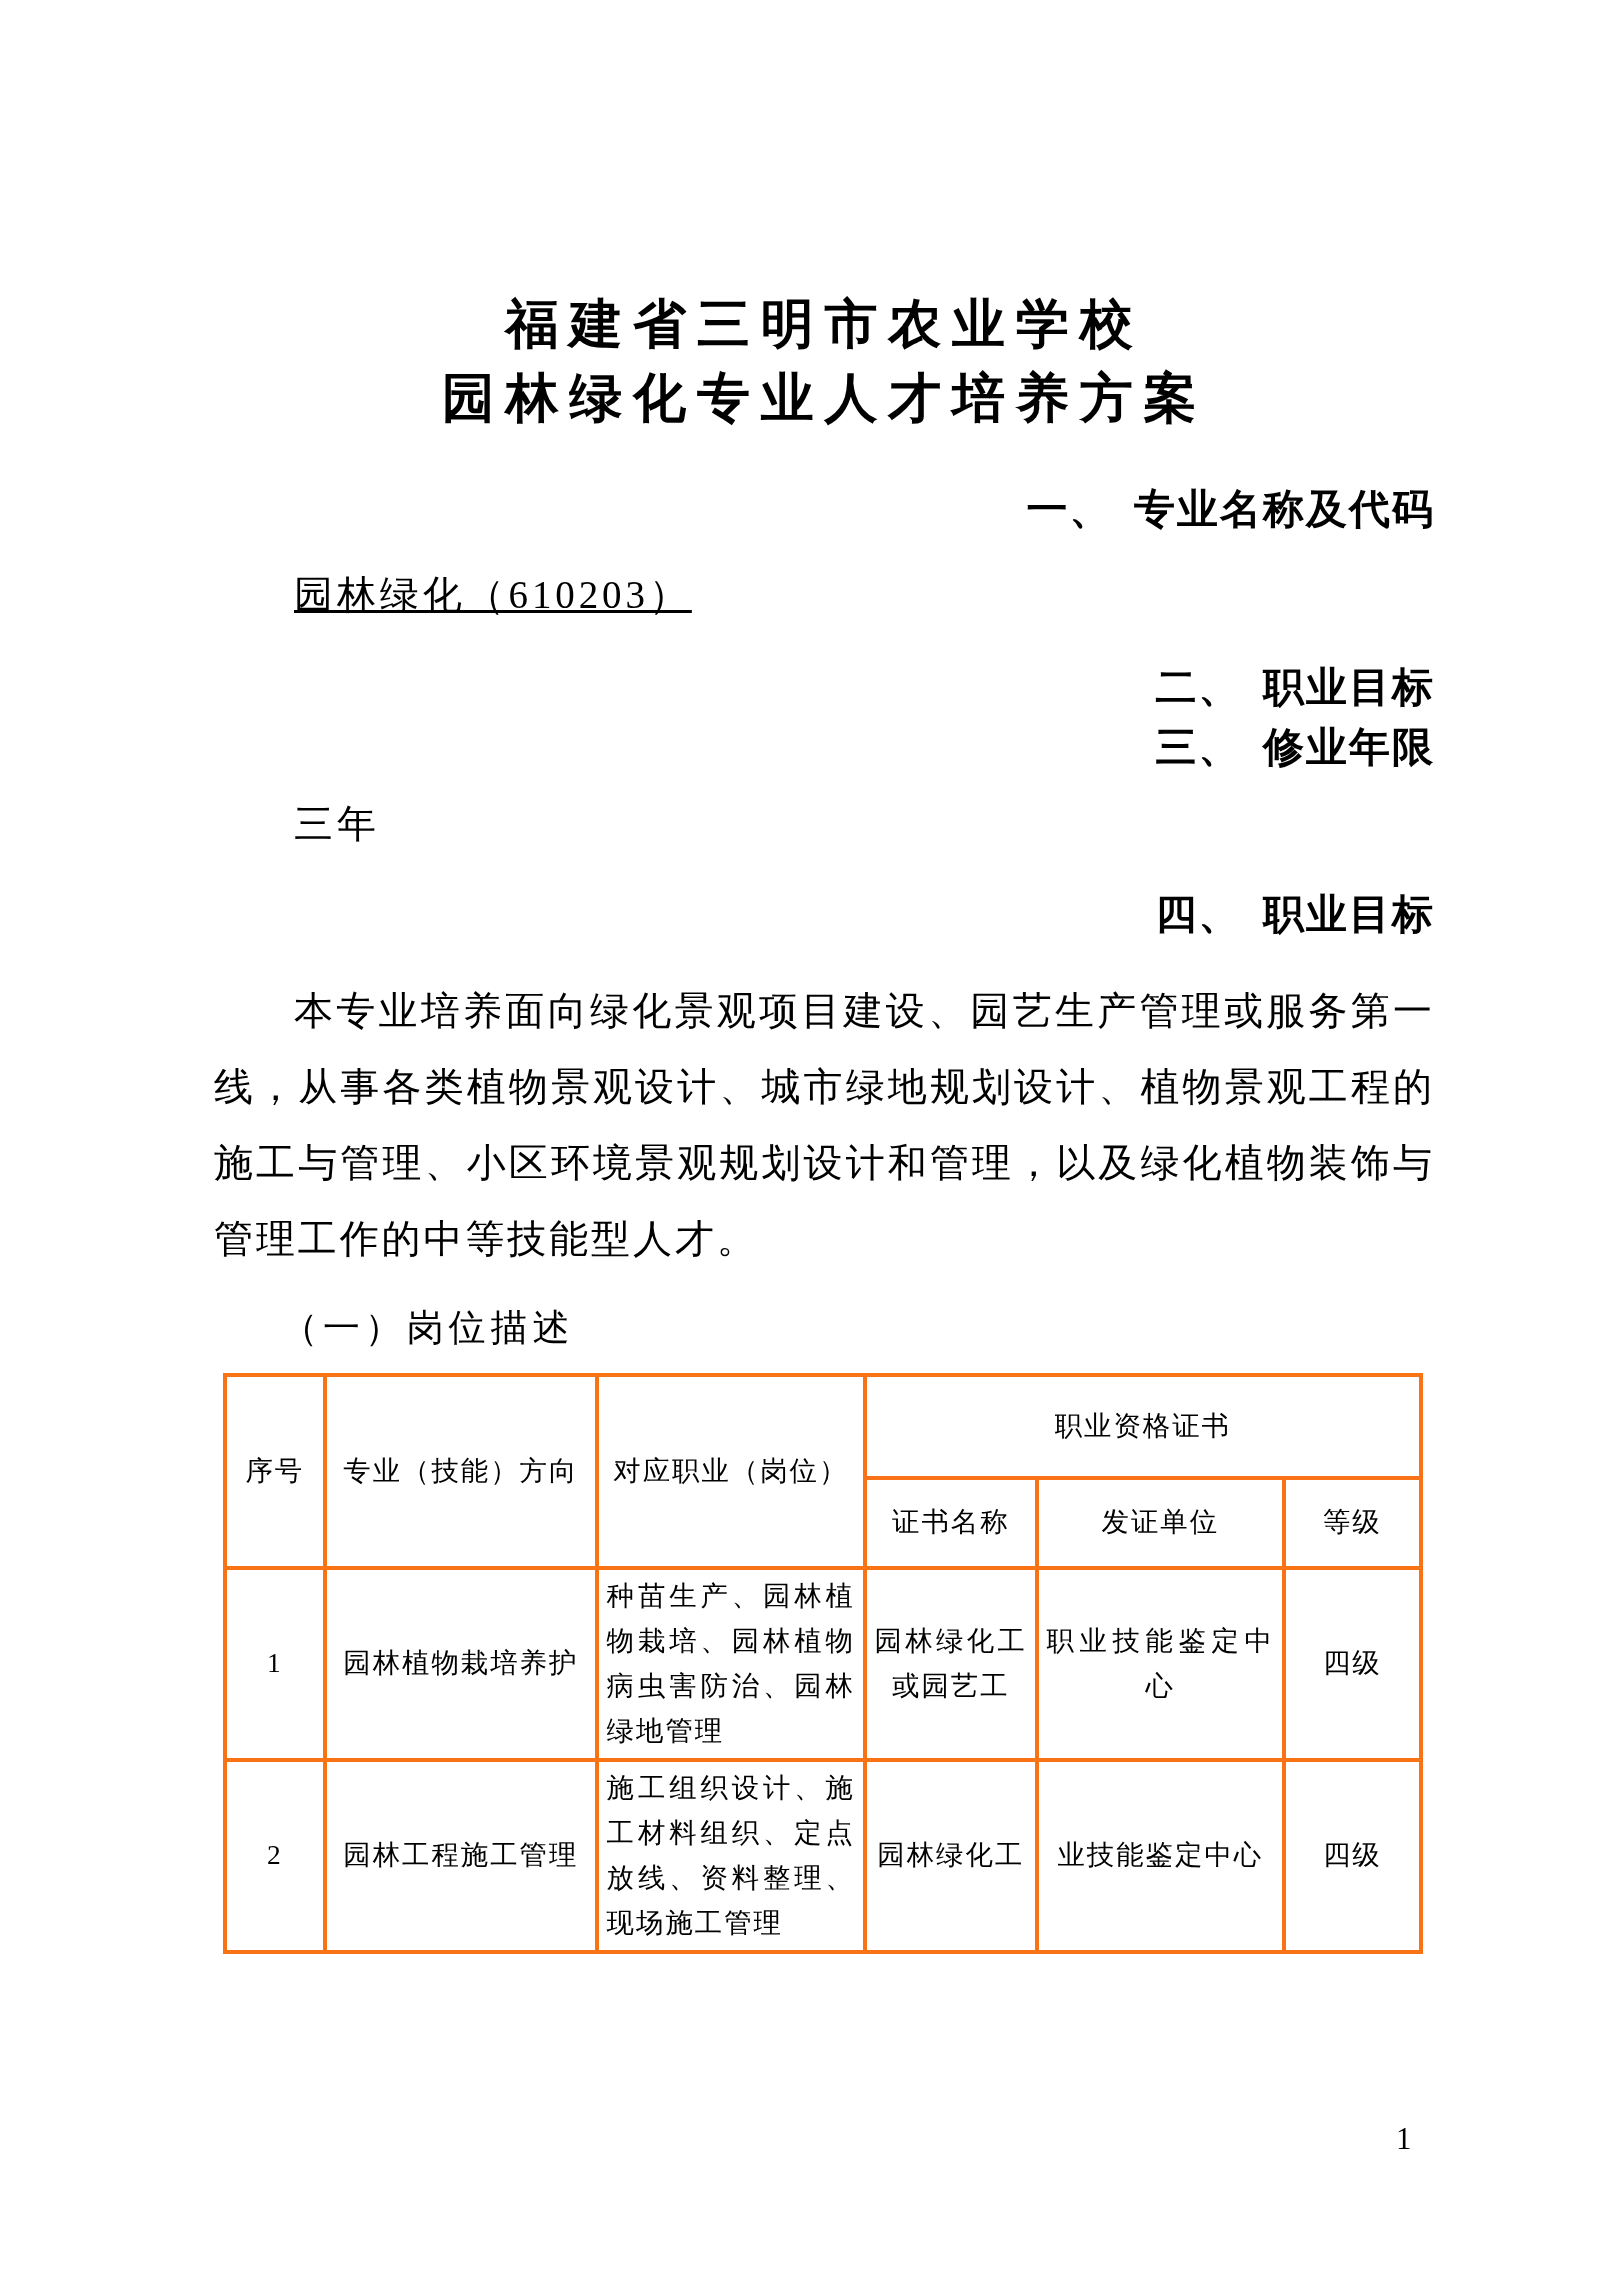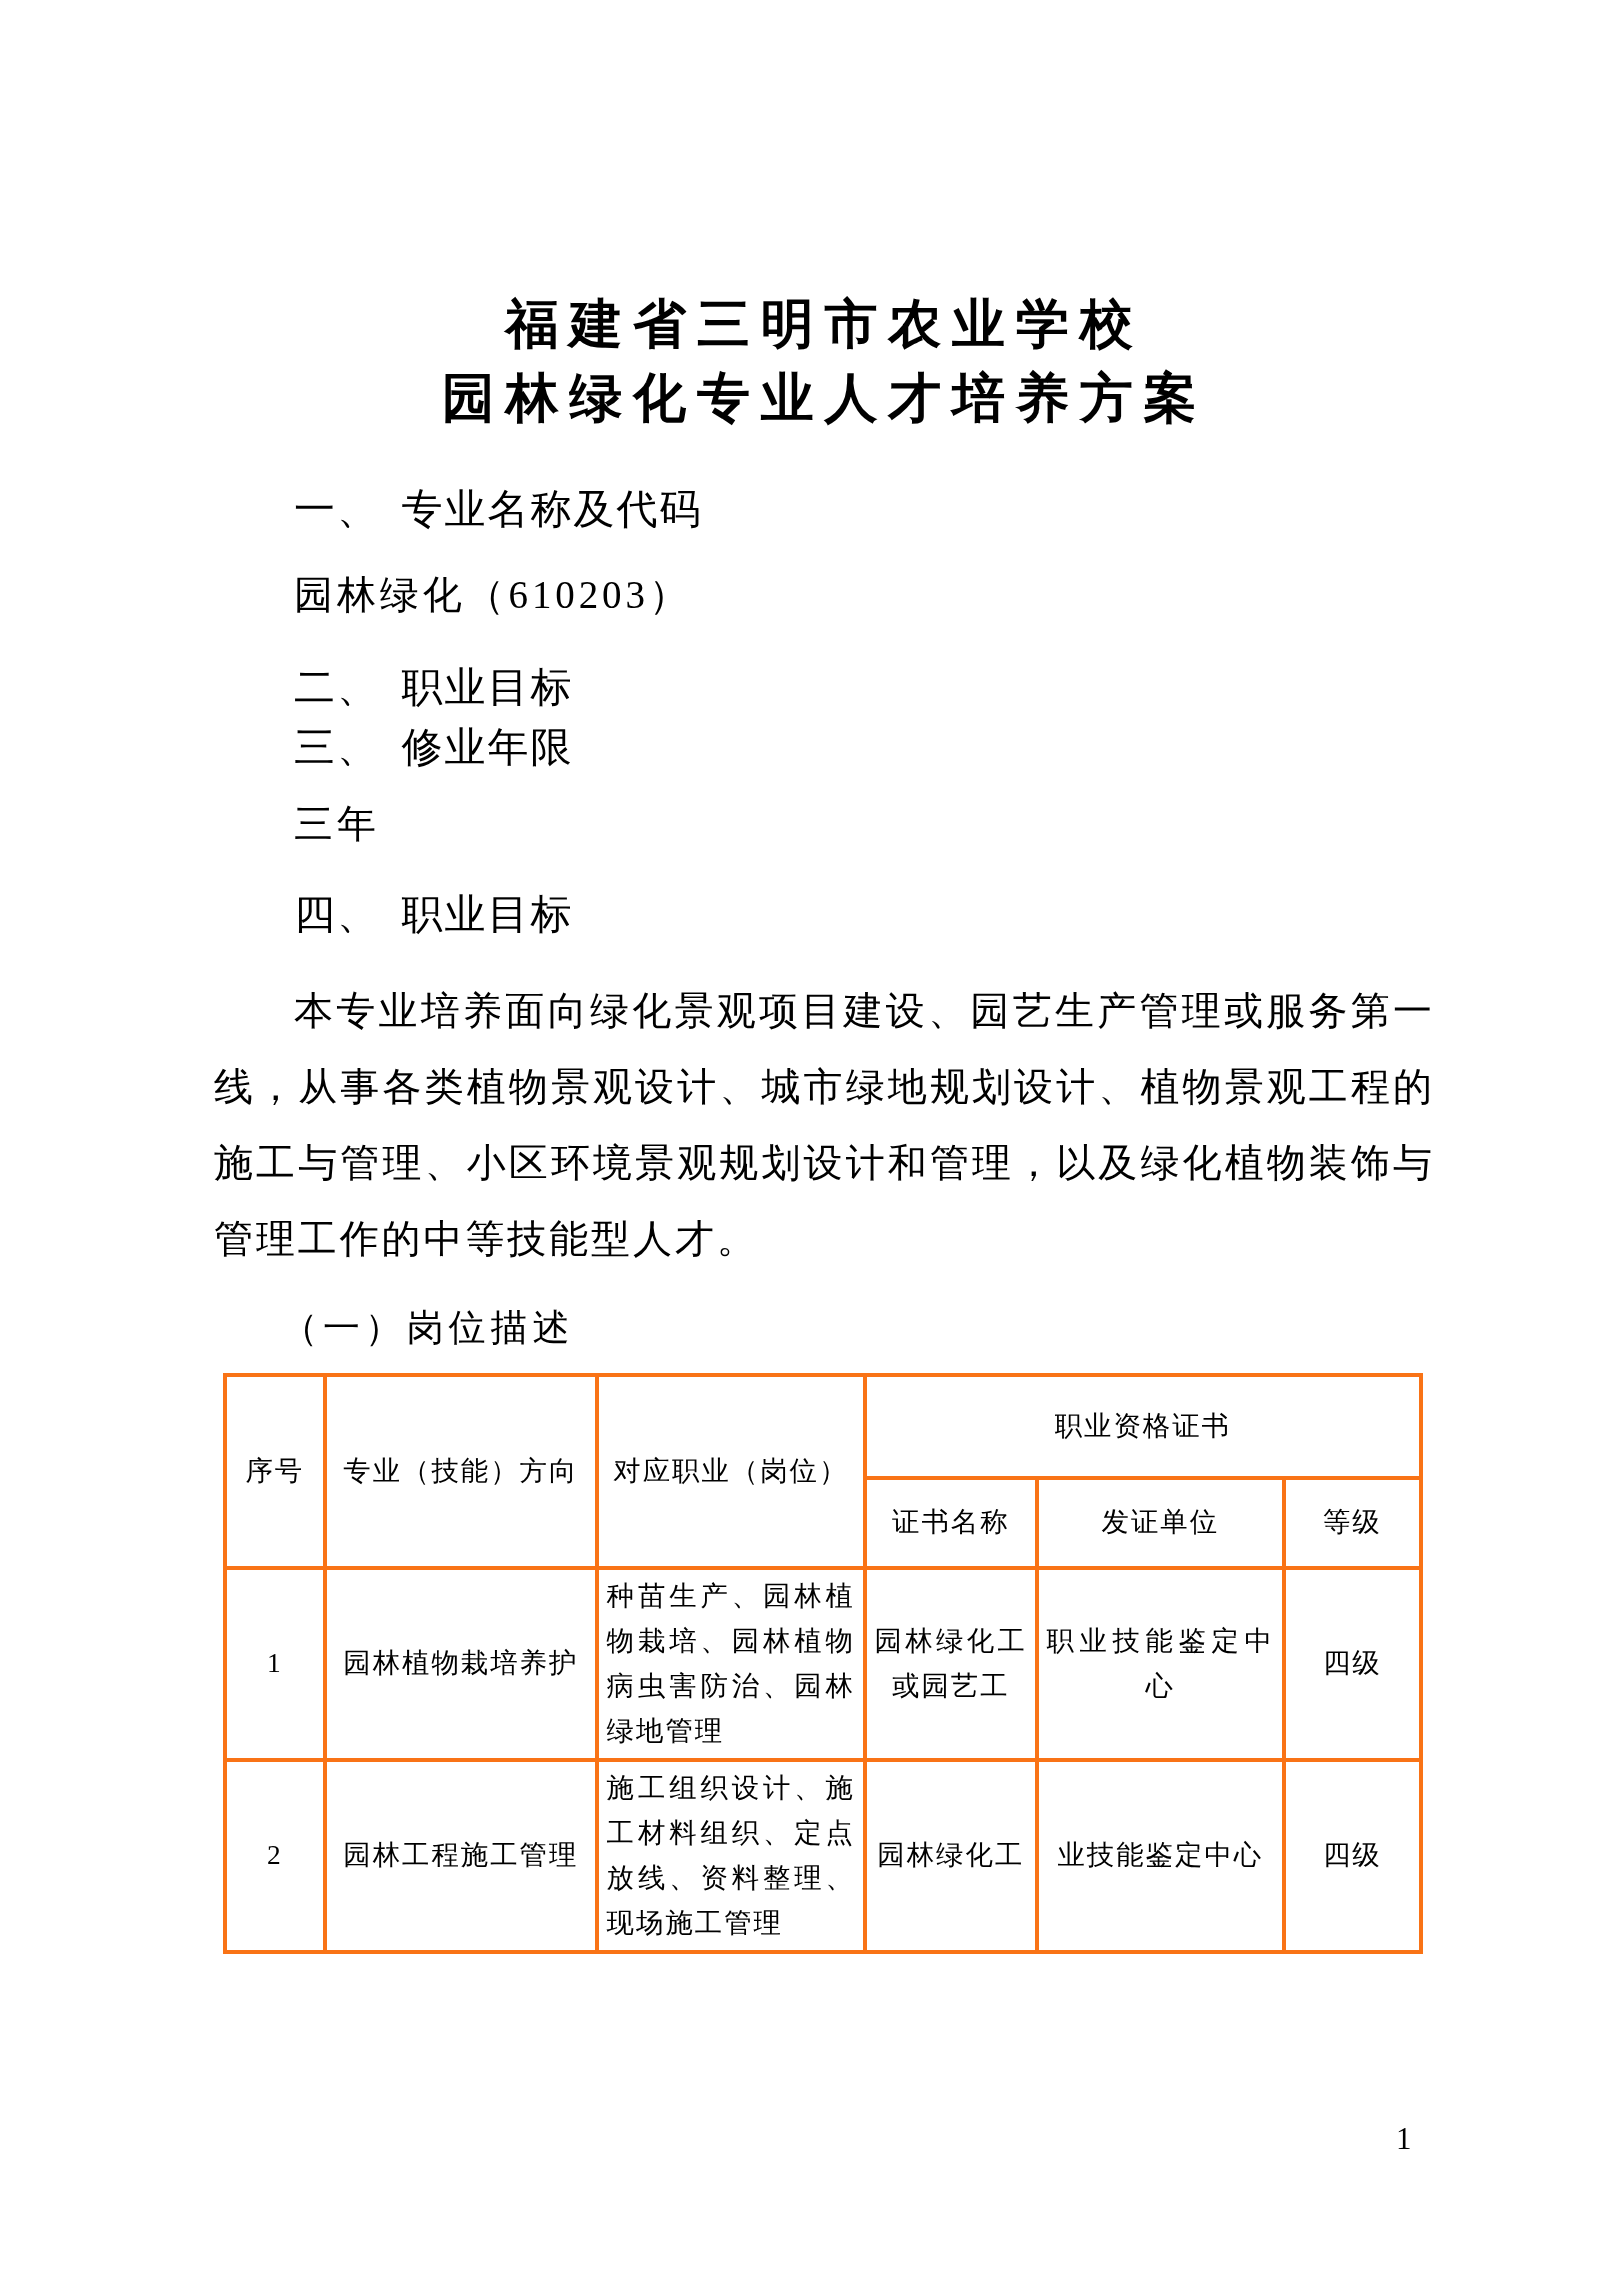--- a/index.html
+++ b/index.html
@@ -30,39 +30,40 @@
     padding-top: 287px;
     text-align: center;
     font-family: "Liberation Serif", serif;
     font-weight: bold;
     font-size: 53px;
     line-height: 74px;
     letter-spacing: 10.8px;
   }
   .heading {
     font-family: "Liberation Sans", sans-serif;
-    font-weight: normal;
+    font-weight: bold;
     font-size: 41px;
     line-height: 55px;
     letter-spacing: 2px;
     padding-left: 80px;
+    text-align: right;
   }
   .heading .hnum { margin-right: 21.6px; }
   .h1 { margin-top: 47px; }
   .h2 { margin-top: 37px; }
   .h3 { margin-top: 5px; }
   .h4 { margin-top: 35px; }
   .body-line {
     font-family: "Liberation Serif", serif;
     font-size: 39px;
     line-height: 57px;
     letter-spacing: 3.9px;
     padding-left: 80px;
   }
-  .b1 { margin-top: 29px; }
+  .b1 { margin-top: 29px; text-decoration: underline; }
   .b2 { margin-top: 39px; }
   .b3 { margin-top: 19.6px; }
   .para {
     margin: 31px 0 0 0;
     font-size: 39px;
     line-height: 76px;
     letter-spacing: 2.9px;
     text-indent: 80px;
     text-align: justify;
     text-justify: inter-character;

